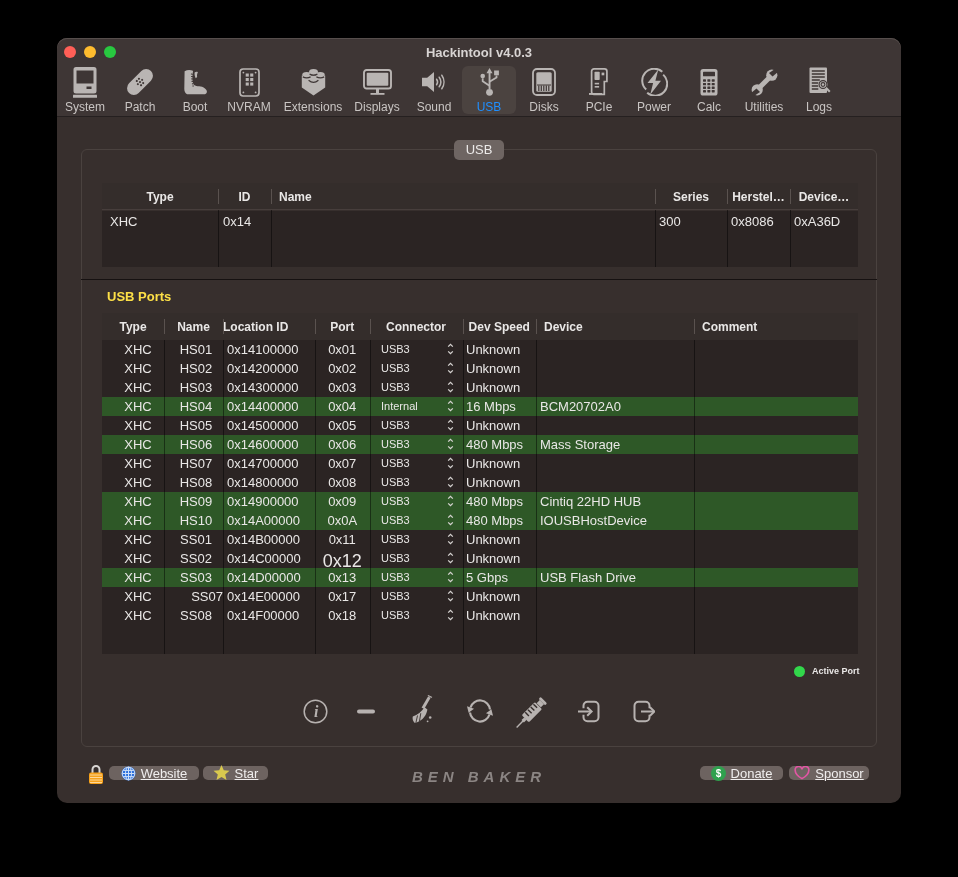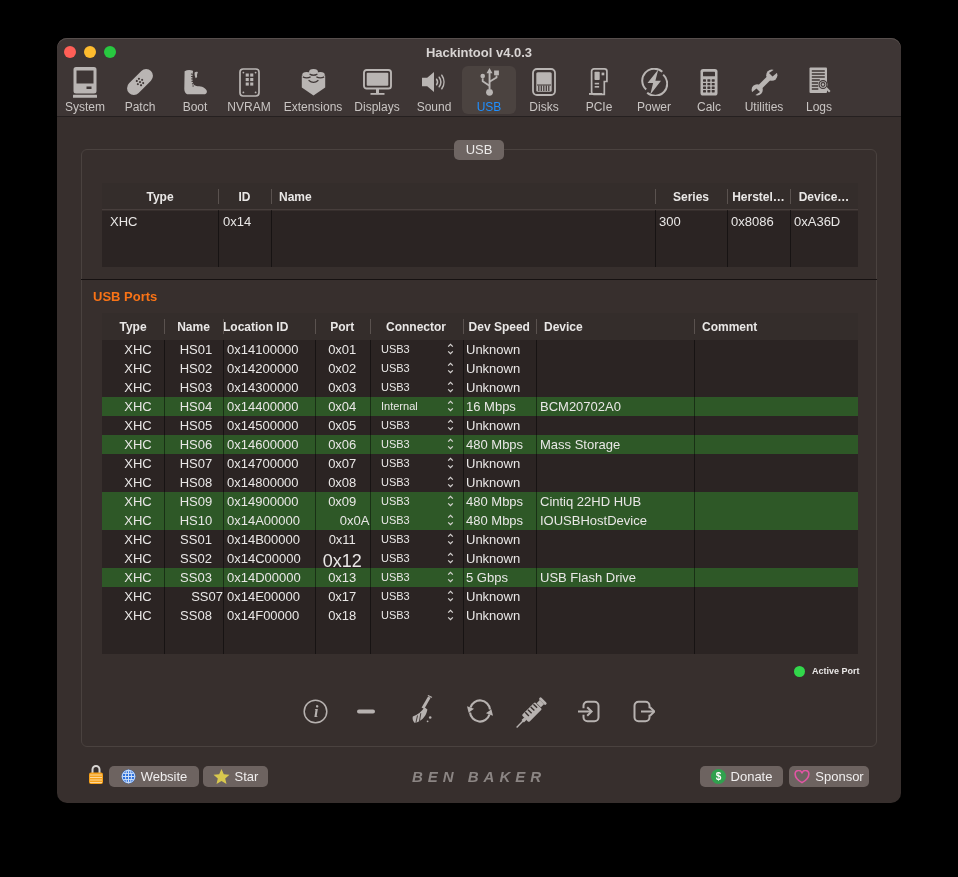--- a/index.html
+++ b/index.html
@@ -16,22 +16,22 @@
 .tbi.sel { background:#4b4340; border-radius:6px; }
 .tbi.sel .lb { color:#1f8fff; }
 #gbox { left:24px; top:111px; width:796px; height:598px; border:1px solid #4a423f;
   border-radius:6px; background:#372f2d; }
 #chip { left:397px; top:102px; width:50px; height:20px; background:#6e6562;
   border-radius:5px; color:#eceae9; font-size:13px; text-align:center; line-height:20px; }
 .cell { position:absolute; font-size:13px; color:#e9e7e6; white-space:nowrap; }
 .hcell { position:absolute; font-size:12px; font-weight:bold; color:#e9e7e6; white-space:nowrap; }
 .vsep { position:absolute; width:1px; background:rgba(0,0,0,0.45); }
 .hsep { position:absolute; width:1px; background:#5a524f; }
-.btn { position:absolute; height:21px; background:#6d6360; border-radius:5px;
-  color:#f0eeee; font-size:13px; display:flex; align-items:center; justify-content:center; gap:5px; }
+.btn { position:absolute; height:14px; background:#6d6360; border-radius:5px;
+  color:#f0eeee; font-size:13px; display:flex; align-items:center; justify-content:center; gap:5px;text-decoration:underline; }
 </style></head><body>
 <div class="abs" id="win">
 <div class="abs" id="hdr"></div>
 <div class="abs tl" style="left:7px;background:#ff5f57"></div>
 <div class="abs tl" style="left:26.5px;background:#febc2e"></div>
 <div class="abs tl" style="left:46.5px;background:#28c840"></div>
 <div class="abs" id="title">Hackintool v4.0.3</div>
 <div class="abs tbi" style="left:1px;width:54px">
       <div class="ic">
         <svg width="24" height="31.0" viewBox="0 0 24 31">
@@ -268,21 +268,21 @@
 <div class="vsep" style="left:214px;top:172px;height:57px"></div>
 <div class="vsep" style="left:598px;top:172px;height:57px"></div>
 <div class="vsep" style="left:670px;top:172px;height:57px"></div>
 <div class="vsep" style="left:733px;top:172px;height:57px"></div>
 <div class="cell" style="left:53px;top:176px">XHC</div>
 <div class="cell" style="left:166px;top:176px">0x14</div>
 <div class="cell" style="left:602px;top:176px">300</div>
 <div class="cell" style="left:674px;top:176px">0x8086</div>
 <div class="cell" style="left:737px;top:176px">0xA36D</div>
 <div class="abs" style="left:24px;top:241px;width:796px;height:1px;background:#161111"></div>
-<div class="abs" style="left:36px;top:251px;font-size:13px;font-weight:bold;color:#f97316">USB Ports</div>
+<div class="abs" style="left:50px;top:251px;font-size:13px;font-weight:bold;color:#fde047">USB Ports</div>
 <div class="abs" style="left:45px;top:274.5px;width:756px;height:27px;background:#342d2b;border-bottom:1px solid #473e3c;box-sizing:content-box"></div>
 <div class="abs" style="left:45px;top:301.5px;width:756px;height:314.0px;background:#2b2423"></div>
 <div class="hcell" style="left:45px;top:281.5px;width:62px;text-align:center">Type</div>
 <div class="hcell" style="left:107px;top:281.5px;width:59px;text-align:center">Name</div>
 <div class="hcell" style="left:166px;top:281.5px;width:92px;text-align:left">Location ID</div>
 <div class="hcell" style="left:258px;top:281.5px;width:54.5px;text-align:center">Port</div>
 <div class="hcell" style="left:312.5px;top:281.5px;width:93.0px;text-align:center">Connector</div>
 <div class="hcell" style="left:405.5px;top:281.5px;width:73.5px;text-align:center">Dev Speed</div>
 <div class="hcell" style="left:487px;top:281.5px">Device</div>
 <div class="hcell" style="left:645px;top:281.5px">Comment</div>
@@ -403,21 +403,21 @@
 <div class="abs" style="left:390px;top:457.0px;width:7px;height:12px">
       <svg width="7" height="12" viewBox="0 0 7 12" style="position:absolute;left:0;top:0">
         <path fill="none" stroke="#d6d3d1" stroke-width="1.3" d="M1.2 3.6 3.5 1.3 5.8 3.6M1.2 8.4 3.5 10.7 5.8 8.4"></path>
       </svg>
     </div>
 <div class="cell" style="left:409px;top:456.0px">480 Mbps</div>
 <div class="cell" style="left:483px;top:456.0px">Cintiq 22HD HUB</div>
 <div class="cell" style="left:50px;top:475.0px;width:62px;text-align:center;font-size:13px">XHC</div>
 <div class="cell" style="left:112px;top:475.0px;width:54px;text-align:center;font-size:13px">HS10</div>
 <div class="cell" style="left:170px;top:475.0px">0x14A00000</div>
-<div class="cell" style="left:258px;top:475.0px;width:54.5px;text-align:right;font-size:13px">0x0A</div>
+<div class="cell" style="left:258px;top:475.0px;width:54.5px;text-align:center;font-size:13px">0x0A</div>
 <div class="cell" style="left:324px;top:476.0px;font-size:11px">USB3</div>
 <div class="abs" style="left:390px;top:476.0px;width:7px;height:12px">
       <svg width="7" height="12" viewBox="0 0 7 12" style="position:absolute;left:0;top:0">
         <path fill="none" stroke="#d6d3d1" stroke-width="1.3" d="M1.2 3.6 3.5 1.3 5.8 3.6M1.2 8.4 3.5 10.7 5.8 8.4"></path>
       </svg>
     </div>
 <div class="cell" style="left:409px;top:475.0px">480 Mbps</div>
 <div class="cell" style="left:483px;top:475.0px">IOUSBHostDevice</div>
 <div class="cell" style="left:50px;top:494.0px;width:62px;text-align:center;font-size:13px">XHC</div>
 <div class="cell" style="left:112px;top:494.0px;width:54px;text-align:center;font-size:13px">SS01</div>

